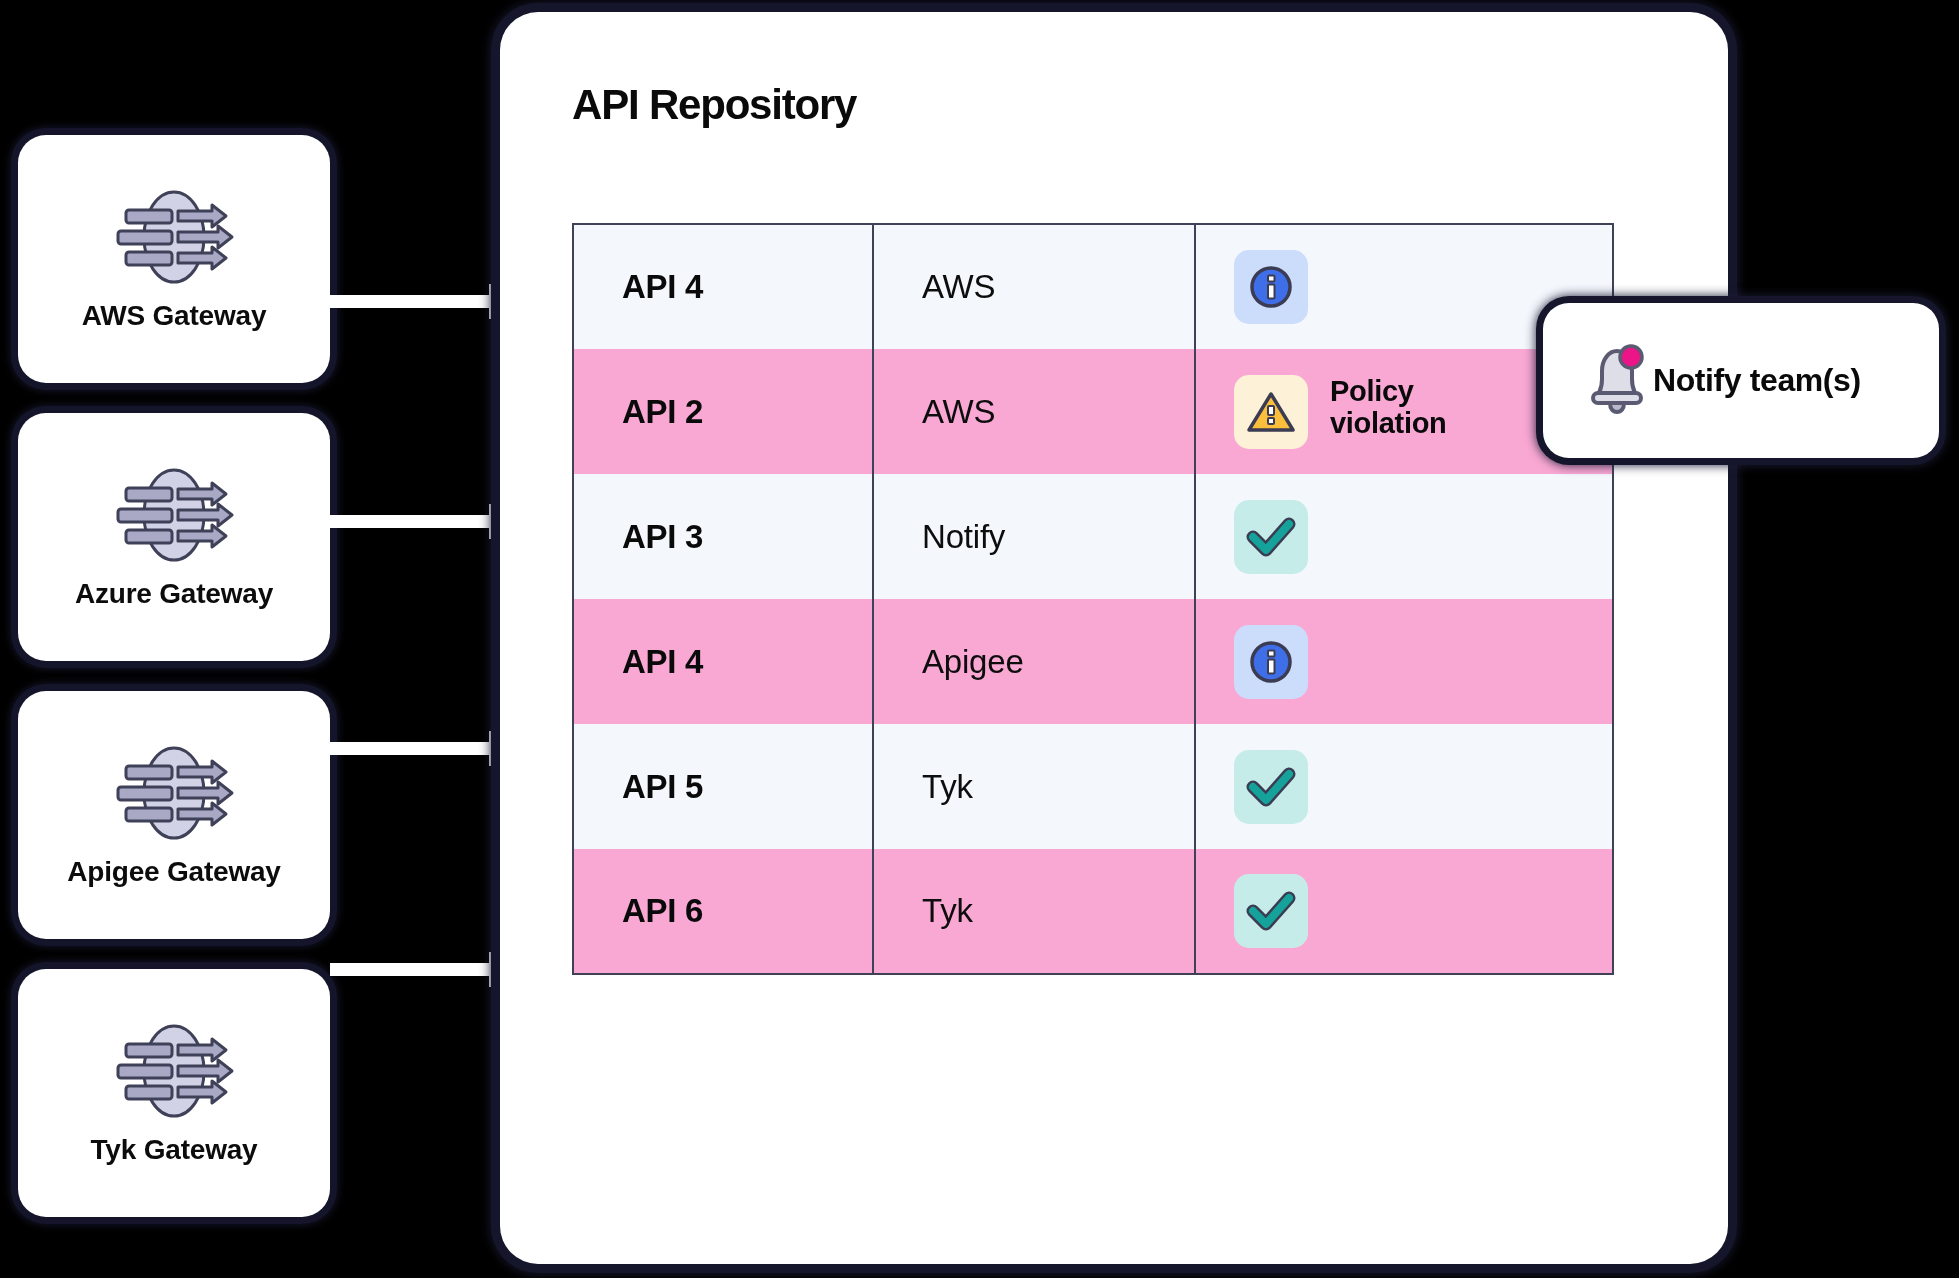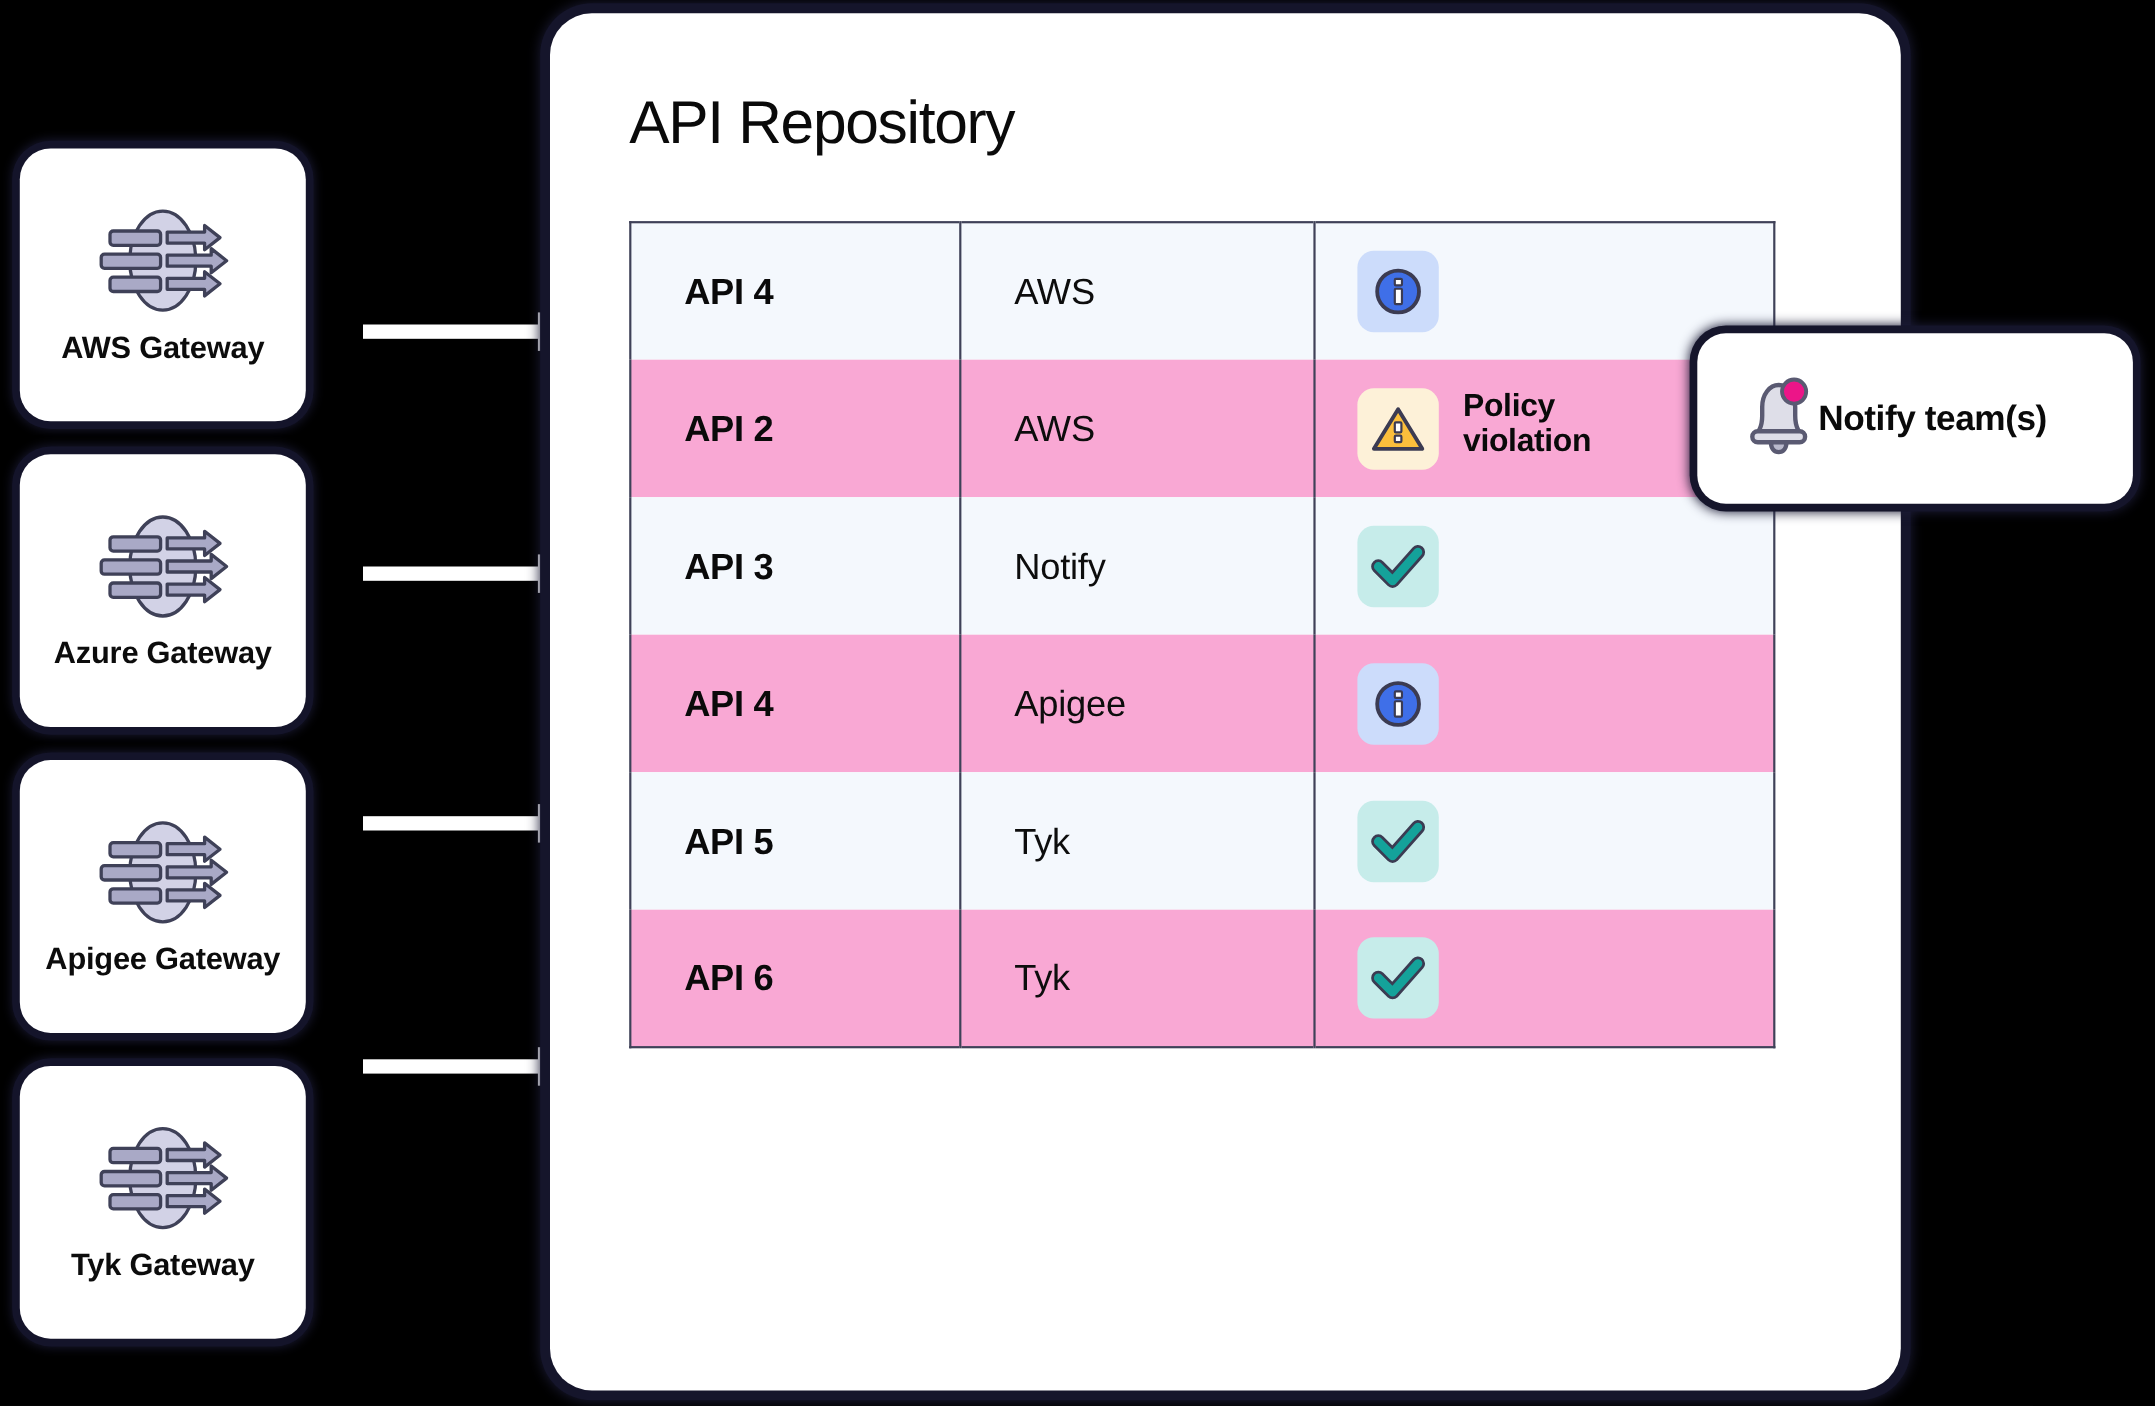--- a/index.html
+++ b/index.html
@@ -26,21 +26,21 @@
     top: 135px;
     width: 312px;
     height: 1143px;
     display: flex;
     flex-direction: column;
     gap: 30px;
   }
 
   .gateway-card {
     position: relative;
-    width: 260px;
+    width: 312px;
     height: 248px;
     background: #ffffff;
     border-radius: 28px;
     box-shadow: 0 0 0 7px #14142a, 0 0 10px 7px #1a1a33;
     display: flex;
     flex-direction: column;
     align-items: center;
     justify-content: center;
     gap: 16px;
   }
@@ -98,26 +98,26 @@
     top: 12px;
     width: 1228px;
     height: 1252px;
     background: #ffffff;
     border-radius: 38px;
     box-shadow: 0 0 0 9px #15152b, 0 0 12px 9px #1c1c36;
     padding: 72px 72px 0 72px;
   }
 
   .repo-title {
-    font-size: 55px;
-    font-weight: normal;
+    font-size: 42px;
+    font-weight: bold;
     color: #0a0a0a;
     letter-spacing: -1.2px;
     line-height: 1;
-    margin-bottom: 62px;
+    margin-bottom: 97px;
   }
 
   .api-table {
     width: 1040px;
     border-collapse: collapse;
     border: 2px solid #3f4158;
     table-layout: fixed;
   }
 
   .api-table tr.shade td { background: #f4f8fd; }

